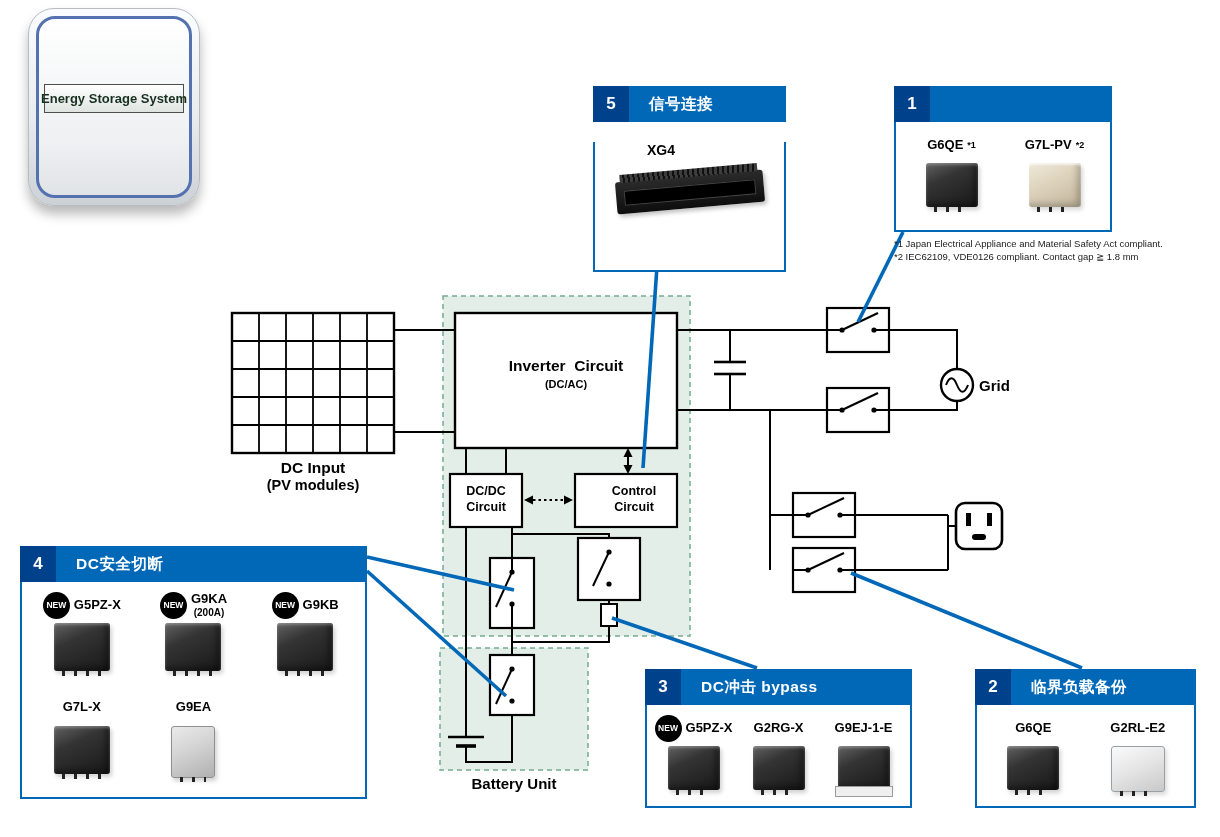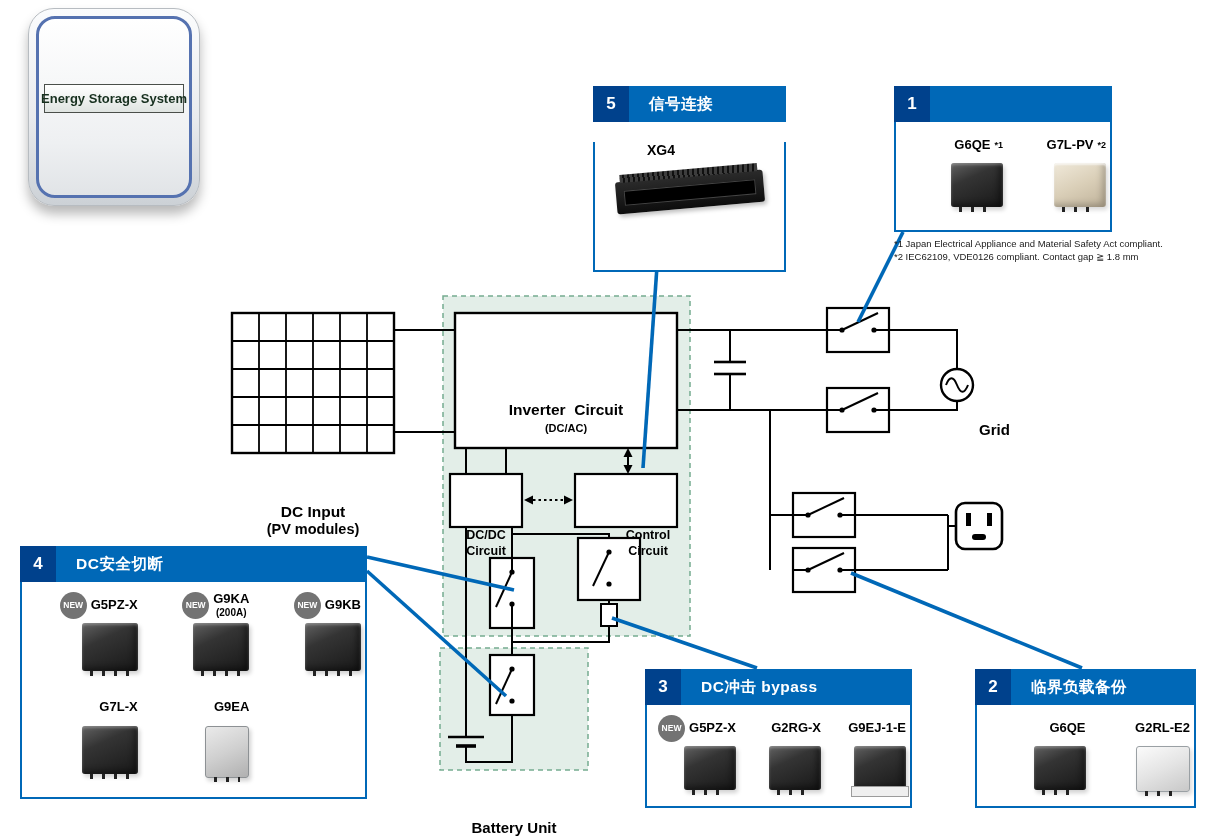--- a/index.html
+++ b/index.html
@@ -3,40 +3,40 @@
 <meta charset="utf-8">
 <style>
   html,body{margin:0;padding:0;background:#fff;}
   #canvas{
     position:relative;width:1220px;height:837px;background:#fff;overflow:hidden;
     font-family:"Liberation Sans","DejaVu Sans",sans-serif;color:#000;
   }
   #circuit-svg{position:absolute;left:0;top:0;}
 
   
-  .dlabel{position:absolute;color:#000;margin-top:44px;}
+  .dlabel{position:absolute;color:#000;}
 
   
   .callout{position:absolute;background:#fff;box-sizing:border-box;}
   .co-header{height:36px;background:#0068b7;display:flex;align-items:stretch;}
   .co-num{width:36px;min-width:36px;background:#00418c;color:#fff;font-weight:bold;font-size:17px;
           display:flex;align-items:center;justify-content:center;}
   .co-title{color:#fff;font-weight:bold;font-size:15.5px;display:flex;align-items:center;
             padding-left:20px;letter-spacing:0.5px;white-space:nowrap;}
   .co-body{border:2px solid #0068b7;border-top:none;background:#fff;box-sizing:border-box;}
   .grid2{display:grid;grid-template-columns:1fr 1fr;padding:6px 4px 10px;}
   .grid3{display:grid;grid-template-columns:1fr 1fr 1fr;padding:6px 4px 12px;row-gap:12px;}
 
-  .pcell{display:flex;flex-direction:column;align-items:flex-end;}
+  .pcell{display:flex;flex-direction:column;align-items:center;}
   .plabel-row{display:flex;align-items:center;justify-content:center;gap:4px;min-height:30px;margin-top:2px;}
   .pname{font-weight:bold;font-size:13px;color:#000;text-align:center;line-height:1.1;}
   .psub{font-weight:bold;font-size:10px;text-align:center;line-height:1.1;}
   .pnote{font-weight:bold;font-size:9px;vertical-align:super;line-height:1;}
   .pstack{display:flex;flex-direction:column;align-items:center;}
-  .new-badge{width:27px;height:27px;min-width:27px;border-radius:50%;background:#737373;color:#fff;
+  .new-badge{width:27px;height:27px;min-width:27px;border-radius:50%;background:#000000;color:#fff;
              font-size:8.5px;font-weight:bold;display:flex;align-items:center;justify-content:center;}
 
   
   .relay{width:56px;height:48px;border-radius:3px;margin-top:3px;position:relative;
          background:linear-gradient(155deg,#626262 0%,#343434 35%,#181818 100%);
          box-shadow:inset 0 2px 3px rgba(255,255,255,0.30), inset -4px -3px 6px rgba(0,0,0,0.45), 2px 3px 4px rgba(0,0,0,0.18);}
   .relay::before{content:"";position:absolute;bottom:-5px;left:8px;right:8px;height:5px;
          background:repeating-linear-gradient(90deg,#222 0 3px,transparent 3px 12px);}
   .relay.sm{width:52px;height:44px;}
   .relay.beige{background:linear-gradient(155deg,#f0e9da,#dacfb8 50%,#bfb29a);
@@ -245,21 +245,21 @@
   </div>
 
   <div class="dlabel" style="left:455px;top:357px;width:222px;text-align:center;font-weight:bold;font-size:15.5px;white-space:pre;">Inverter  Circuit</div>
   <div class="dlabel" style="left:455px;top:378px;width:222px;text-align:center;font-weight:bold;font-size:11px;">(DC/AC)</div>
 
   <div class="dlabel" style="left:450px;top:483px;width:72px;text-align:center;font-weight:bold;font-size:12.5px;line-height:16px;">
     <div>DC/DC</div>
     <div>Circuit</div>
   </div>
 
-  <div class="dlabel" style="left:589px;top:483px;width:118px;text-align:center;font-weight:bold;font-size:12.5px;line-height:16px;">
+  <div class="dlabel" style="left:575px;top:483px;width:118px;text-align:center;font-weight:bold;font-size:12.5px;line-height:16px;">
     <div>Control</div>
     <div>Circuit</div>
   </div>
 
   <div class="dlabel" style="left:438px;top:775px;width:152px;text-align:center;font-weight:bold;font-size:15px;">Battery Unit</div>
 
   <div class="dlabel" style="left:979px;top:377px;font-weight:bold;font-size:15px;">Grid</div>
 
   <div class="footnotes">
     <div>*1 Japan Electrical Appliance and Material Safety Act compliant.</div>

